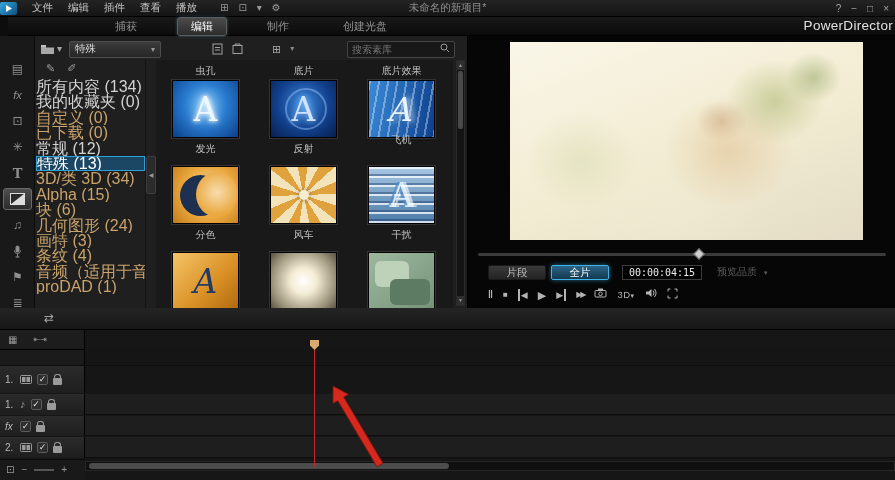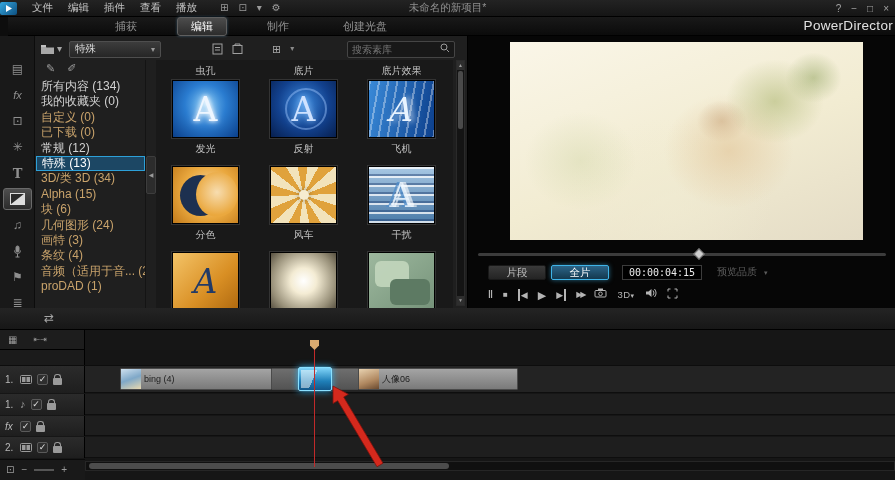--- a/index.html
+++ b/index.html
@@ -33,21 +33,21 @@
   .search input{flex:1;min-width:0;background:transparent;border:0;outline:0;color:#b8b8b8;font-size:10px;font-family:inherit}
 
   .rooms{position:absolute;left:0;top:0;width:35px;height:272px;background:#191919;border-right:1px solid #0c0c0c}
   .room{position:absolute;left:3px;width:29px;height:22px;display:flex;align-items:center;justify-content:center;color:#8f8f8f;font-size:12px}
   .room .fxg{font-style:italic;font-size:11px}
   .room .tg{font-family:"DejaVu Serif",serif;font-weight:bold;font-size:13px}
   .room.sel{background:linear-gradient(#4e4e4e,#2b2b2b);border:1px solid #6a6a6a;border-radius:3px}
 
   .cats{position:absolute;left:36px;top:24px;width:110px;height:248px;background:#1f1f1f;border-right:1px solid #141414;overflow:hidden}
   .fav-row{display:flex;gap:12px;padding:3px 0 5px 10px;color:#9a9a9a;font-size:11px}
-  .cat{height:15.4px;line-height:15.4px;padding-left:5px;font-size:12px;color:#d2d2d2;white-space:nowrap;overflow:hidden}
+  .cat{height:15.4px;line-height:15.4px;font-size:16px;color:#d2d2d2;white-space:nowrap;overflow:hidden}
   .cat.amber{color:#c9a36b}
   .cat.sel{background:#1c4764;border:1px solid #2da0d8;color:#fff;line-height:13.4px}
   .collapse-btn{position:absolute;left:146px;top:120px;width:10px;height:38px;background:#2c2c2c;border:1px solid #3d3d3d;border-radius:2px;display:flex;align-items:center;justify-content:center;color:#9a9a9a;font-size:6px}
 
   .grid{position:absolute;left:156px;top:24px;width:297px;height:248px;background:#191919;overflow:hidden}
   .glabel{position:absolute;width:67px;text-align:center;font-size:10px;color:#c2c2c2;white-space:nowrap}
   .thumb{position:absolute;width:67px;height:58px;border:1px solid #000;box-shadow:0 0 0 1px #333;overflow:hidden}
   .bigA::after{position:absolute;left:0;right:0;top:9px;text-align:center;font-family:"DejaVu Serif",serif;font-size:33px}
   .t-glow{background:radial-gradient(circle at 50% 42%,#7cc4f4 0%,#2a7cd0 45%,#0b3f8a 100%)}
   .t-glow::after{content:"A";color:#eef6ff;text-shadow:0 0 10px #fff,0 0 4px #fff}
@@ -284,21 +284,21 @@
   <div class="grid">
     <div class="glabel" style="left:16px;top:4px">虫孔</div>
     <div class="glabel" style="left:114px;top:4px">底片</div>
     <div class="glabel" style="left:212px;top:4px">底片效果</div>
 
     <div class="thumb bigA t-glow" style="left:16px;top:20px"></div>
     <div class="thumb bigA t-reflect" style="left:114px;top:20px"></div>
     <div class="thumb bigA t-plane" style="left:212px;top:20px"></div>
     <div class="glabel" style="left:16px;top:82px">发光</div>
     <div class="glabel" style="left:114px;top:82px">反射</div>
-    <div class="glabel" style="left:212px;top:82px">飞机</div>
+    <div class="glabel" style="left:212px;top:73px">飞机</div>
 
     <div class="thumb t-split" style="left:16px;top:106px"></div>
     <div class="thumb t-wheel" style="left:114px;top:106px"></div>
     <div class="thumb bigA t-glitch" style="left:212px;top:106px"></div>
     <div class="glabel" style="left:16px;top:168px">分色</div>
     <div class="glabel" style="left:114px;top:168px">风车</div>
     <div class="glabel" style="left:212px;top:168px">干扰</div>
 
     <div class="thumb bigA t-ornate" style="left:16px;top:192px"></div>
     <div class="thumb t-flash" style="left:114px;top:192px"></div>
@@ -373,32 +373,20 @@
     <div class="thead">
       <span class="tnum">1.</span>
       <svg width="12" height="9" viewBox="0 0 12 9">
           <rect x="0.5" y="0.5" width="11" height="8" rx="1" fill="none" stroke="#9a9a9a"></rect>
           <rect x="2" y="2" width="3.5" height="5" fill="#9a9a9a"></rect>
           <rect x="6.5" y="2" width="3.5" height="5" fill="#9a9a9a"></rect>
         </svg>
       <span class="chk">✓</span>
       <span class="lock"></span>
     </div>
-    <div class="tbody">
-      <div class="clip" style="left:35px;width:152px">
-        <span class="cthumb ct-a"></span>
-        <span class="clabel">bing (4)</span>
-      </div>
-      <div class="overlap" style="left:187px;width:86px"></div>
-      <div class="transel" style="left:213px;width:34px"></div>
-      <div class="clip" style="left:273px;width:160px">
-        <span class="cthumb ct-b"></span>
-        <span class="clabel">人像06</span>
-      </div>
-    </div>
   </div>
 
   <div class="trow" style="top:86px;height:22px">
     <div class="thead">
       <span class="tnum">1.</span>
       <span class="note ic">♪</span>
       <span class="chk">✓</span>
       <span class="lock"></span>
     </div>
     <div class="tbody dk"></div>

